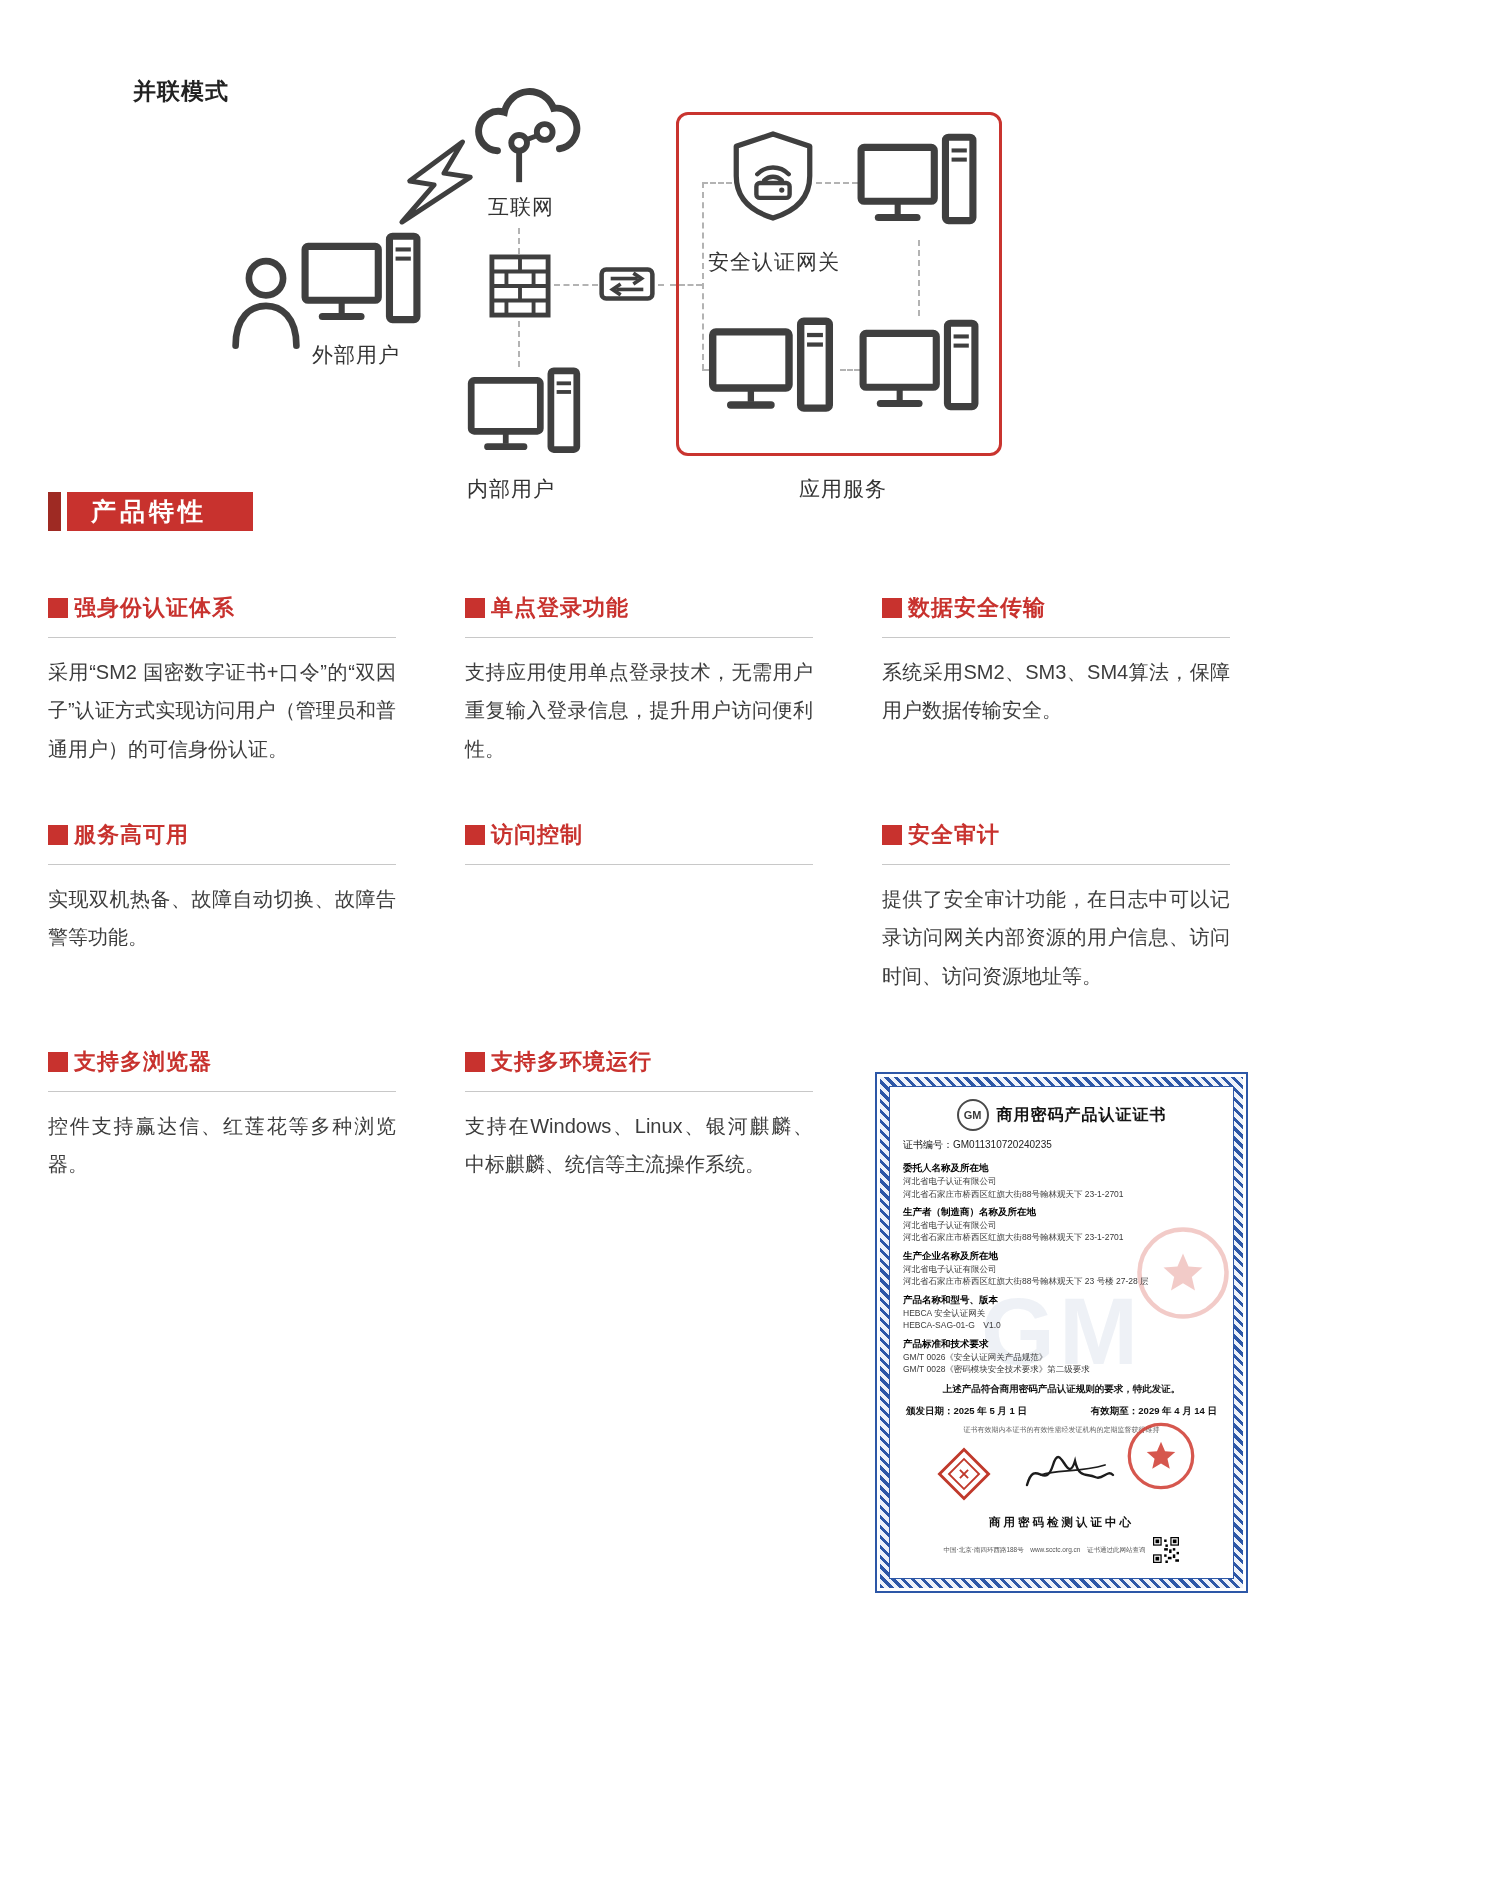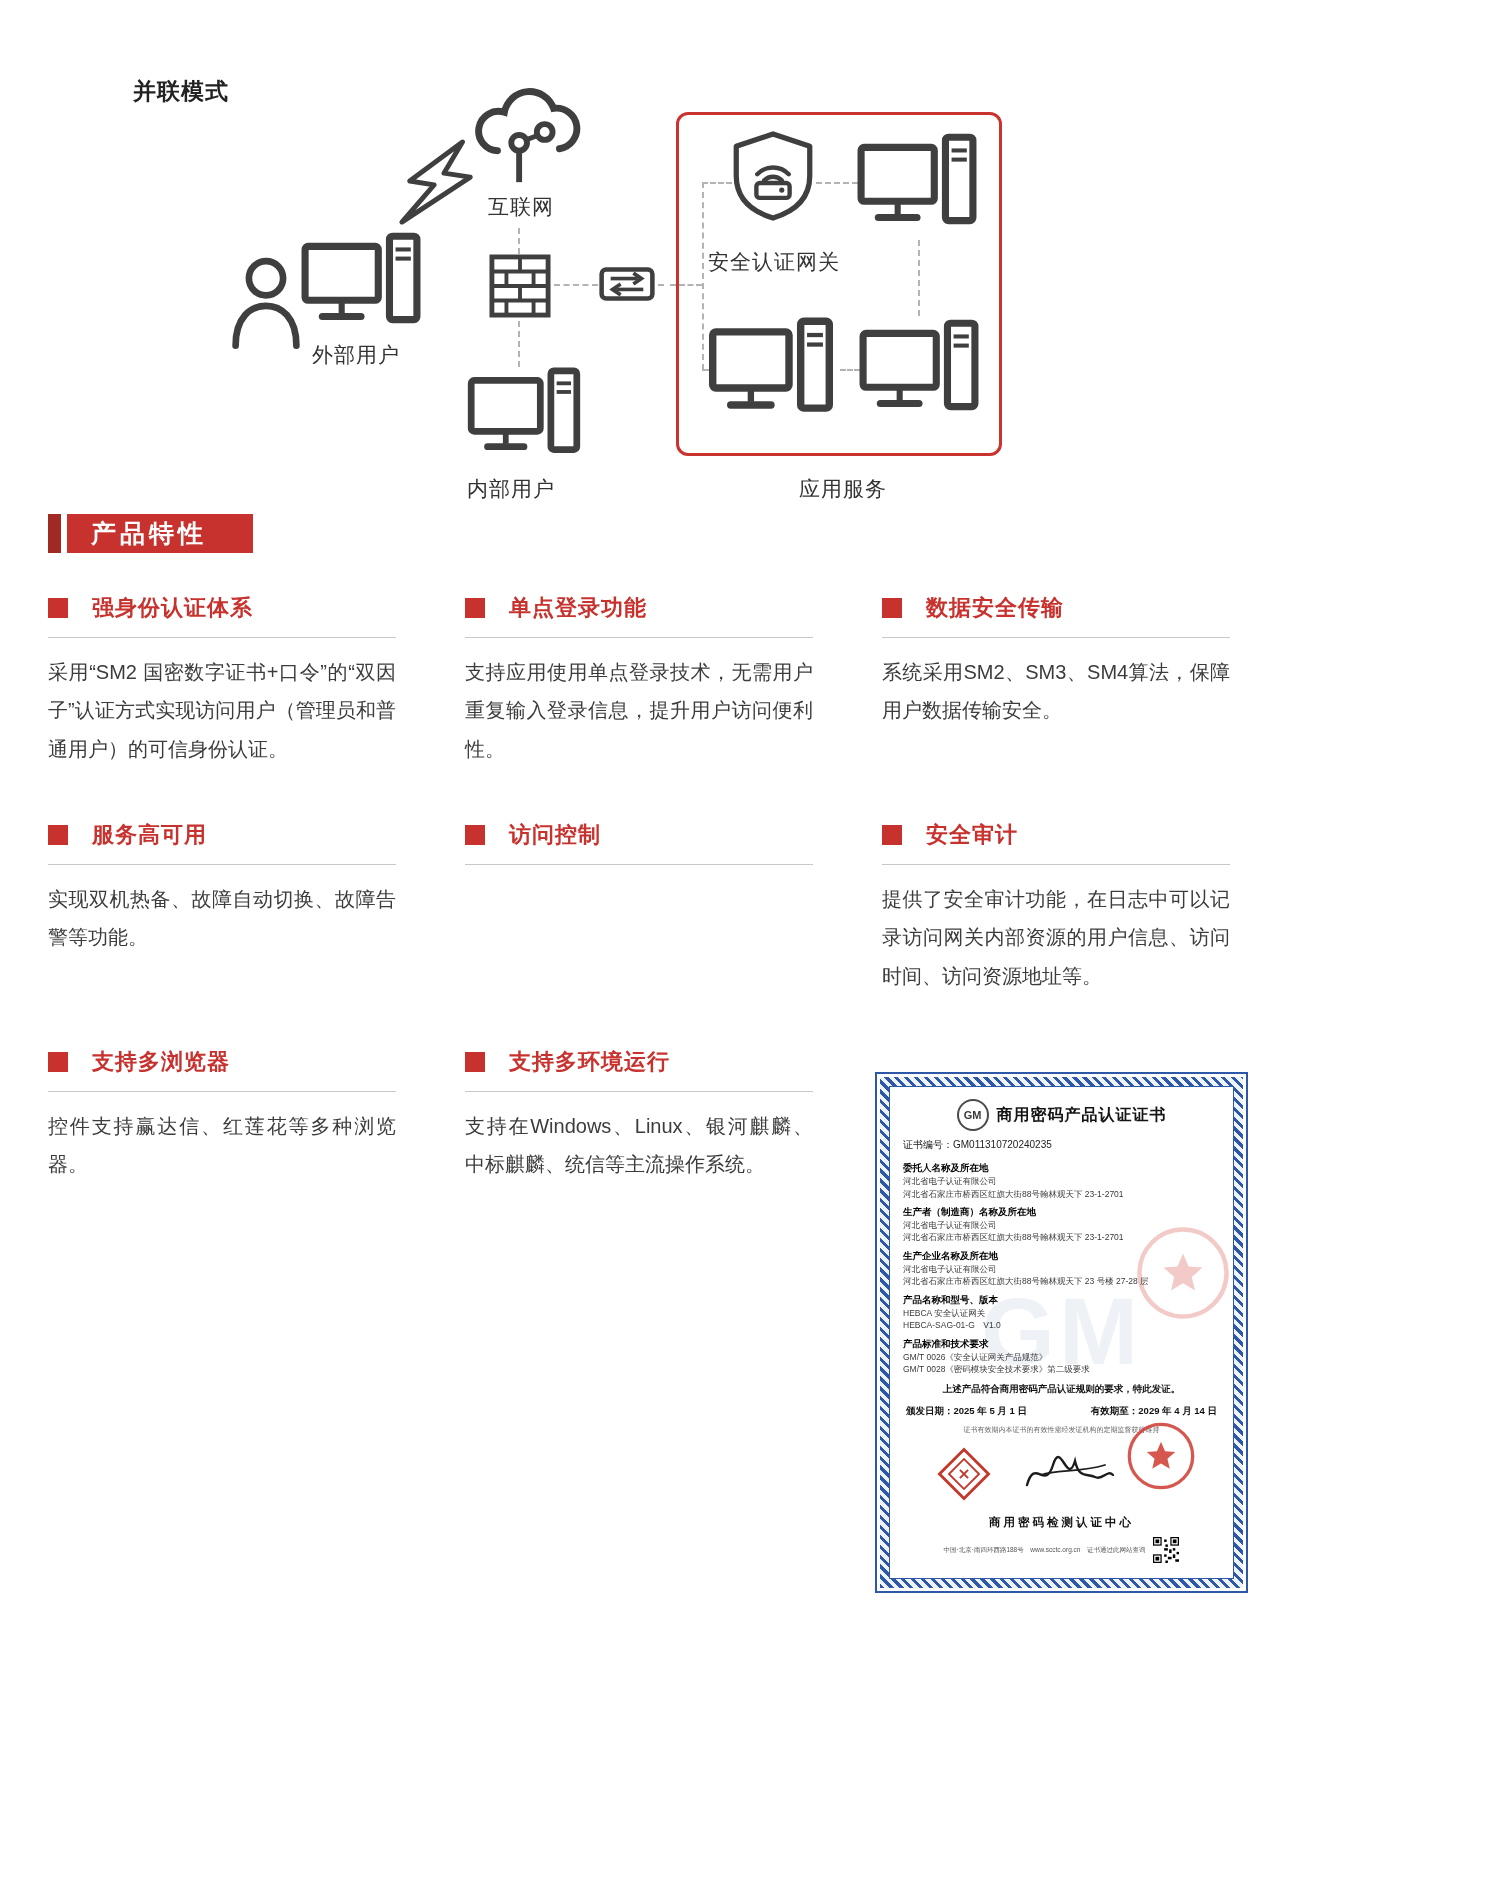--- a/index.html
+++ b/index.html
@@ -12,30 +12,30 @@
   
   .diagram-title { position:absolute; left:133px; top:76px; font-size:23px; font-weight:700; color:#222; letter-spacing:1px; }
   .dlabel { position:absolute; font-size:21px; color:#333; letter-spacing:1px; }
   .dash-h { position:absolute; border-top:2px dashed #b3b3b3; }
   .dash-v { position:absolute; border-left:2px dashed #b3b3b3; }
   .gateway-box { position:absolute; left:676px; top:112px; width:326px; height:344px; border:3px solid #c9342f; border-radius:12px; }
   .icon-wrap { position:absolute; line-height:0; }
   .icon-wrap svg { display:block; }
 
   
-  .banner { position:absolute; left:48px; top:514px; display:flex; height:39px; }
+  .banner { position:absolute; left:48px; top:492px; display:flex; height:39px; }
   .banner-bar { width:13px; background:#9e2a23; margin-right:6px; }
   .banner-main { background:#c8322e; color:#fff; font-size:25px; font-weight:700; letter-spacing:4px; display:flex; align-items:center; padding:0 46px 0 24px; }
 
   
   .features { position:absolute; left:48px; top:583px; display:grid; grid-template-columns:repeat(3,348px); column-gap:69px; grid-auto-rows:227px; }
   .feature { padding-top:10px; }
   .feature-head { display:flex; align-items:center; }
   .feature-bullet { width:20px; height:20px; background:#c8322e; flex:0 0 auto; }
-  .feature-title { font-size:22px; font-weight:700; color:#c8322e; margin-left:24px; letter-spacing:1px; }
+  .feature-title { font-size:22px; font-weight:700; color:#c8322e; margin-left:6px; letter-spacing:1px; }
   .feature-rule { border:none; border-top:1px solid #c8c8c8; margin:14px 0 0; }
   .feature-body { margin-top:15px; font-size:20px; line-height:1.92; color:#3c3c3c; text-align:justify; }
 
   
   .certificate { position:absolute; left:875px; top:1072px; width:373px; height:521px; border:2px solid #2d57a7; background:#fff; padding:3px; }
   .cert-band { height:100%; background:repeating-linear-gradient(45deg,#2d57a7 0 3px,#eef2fa 3px 7px); padding:9px; }
   .cert-inner { height:100%; background:#fff; border:1px solid #2d57a7; position:relative; padding:10px 13px 6px; overflow:hidden; }
   .cert-header { display:flex; align-items:center; justify-content:center; gap:8px; margin-top:2px; }
   .gm-logo { width:32px; height:32px; border:2px solid #4a4a4a; border-radius:50%; display:flex; align-items:center; justify-content:center; font-size:11px; font-weight:700; color:#3a3a3a; flex:0 0 auto; }
   .cert-title { font-size:16px; font-weight:700; color:#141414; letter-spacing:1px; }

